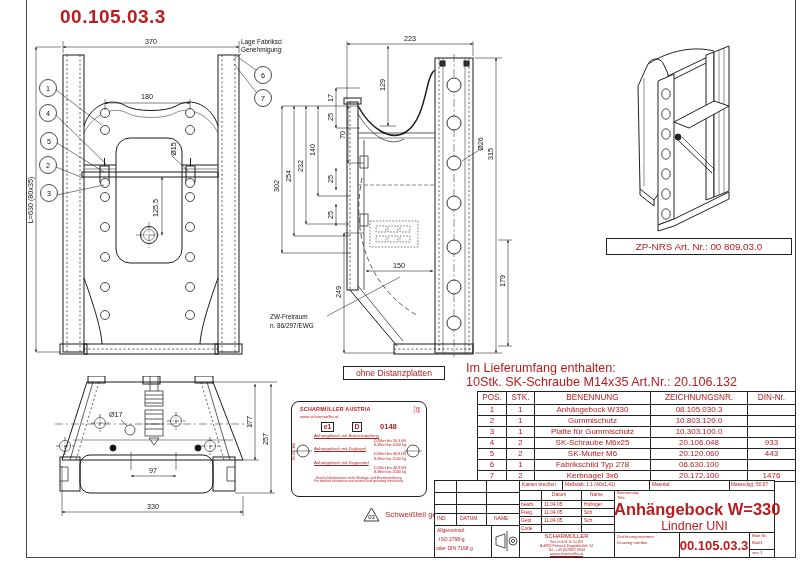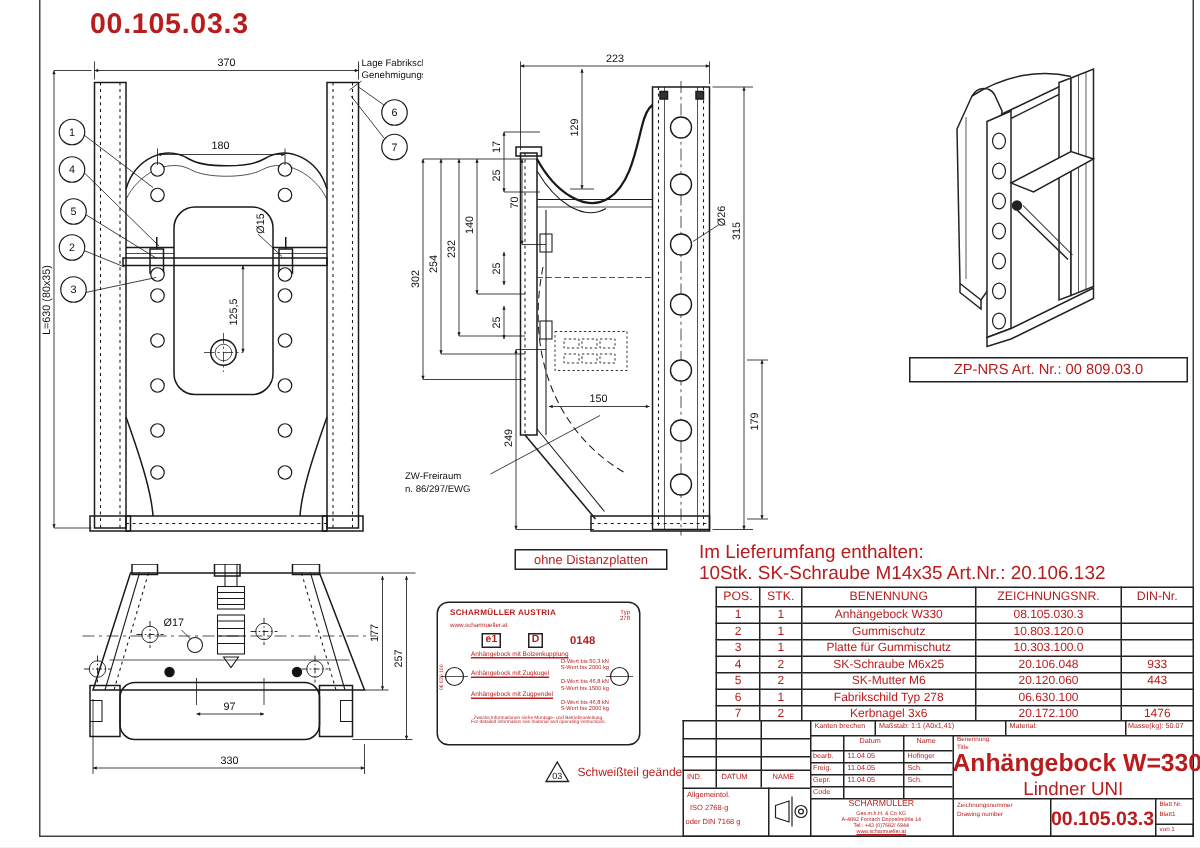--- a/index.html
+++ b/index.html
@@ -14,21 +14,21 @@
   .boxlabel{border:1px solid #222;text-align:center;background:#fff}
   
   .delivery{font-size:12.6px;line-height:14px;white-space:nowrap}
   
   table.parts{border-collapse:collapse;table-layout:fixed;width:318px;background:#fff}
   table.parts td,table.parts th{border:1px solid #222;font-size:8px;padding:0 2px;
       height:10px;line-height:10px;overflow:hidden;white-space:nowrap}
   table.parts th{font-size:8.2px;height:12px;text-align:center;font-weight:normal}
   .ctr{text-align:center}.lft{text-align:center}
   
-  .tb{position:absolute;left:455px;top:480px;width:341px;height:70px;background:#fff}
+  .tb{position:absolute;left:434px;top:480px;width:341px;height:70px;background:#fff}
   .tb .h{position:absolute;height:1px;background:#222}
   .tb .v{position:absolute;width:1px;background:#222}
   .tb span{position:absolute;white-space:nowrap;line-height:1.05}
   .t48{font-size:4.8px}.t42{font-size:4.2px}.t5{font-size:5px}.t36{font-size:3.6px}
   .maintitle{font-size:16.5px;font-weight:bold;text-align:center;width:161px}
   .subtitle{font-size:12.5px;text-align:center;width:161px}
   .drawno{font-size:13px;font-weight:bold;text-align:center;width:70px}
   
   .plate{border:1.2px solid #222;border-radius:8px;width:134px;height:94px;font-size:4px;
          line-height:1.15;overflow:hidden}

